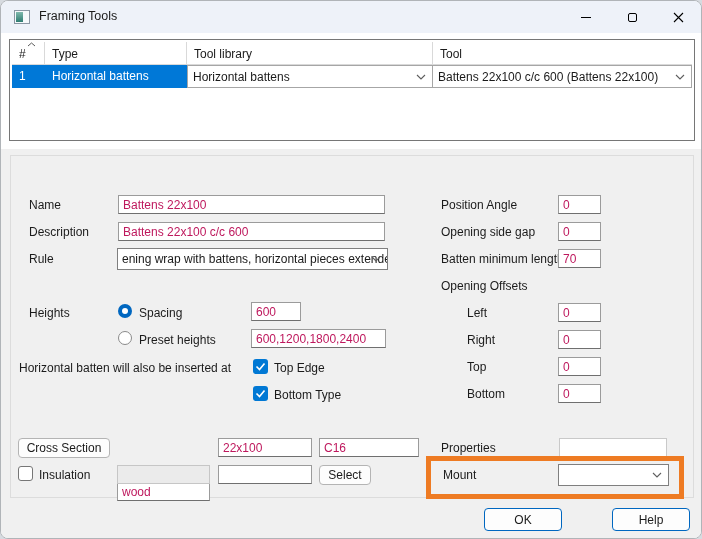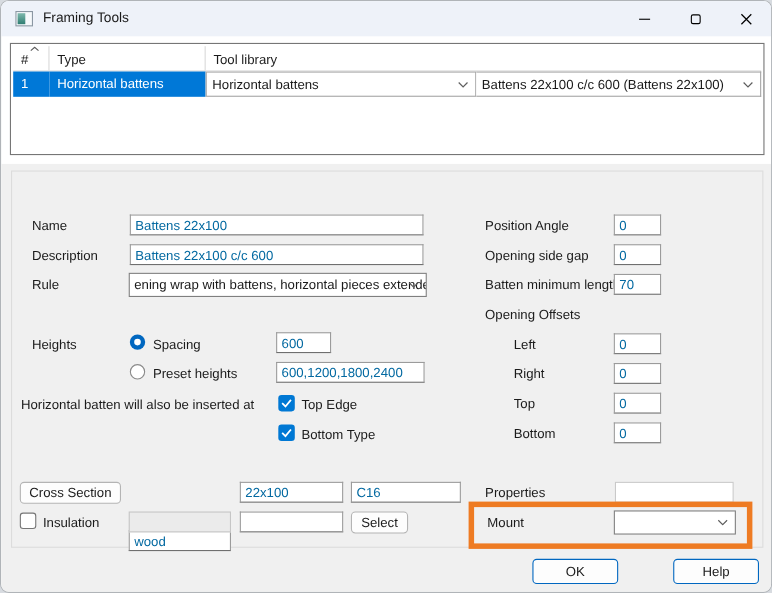--- a/index.html
+++ b/index.html
@@ -27,21 +27,21 @@
   .tbl-row{display:flex;height:23px;}
   .td-sel{background:#0078d7;color:#fff;font-size:12px;padding:4px 6px 0 7px;}
   .combo-cell{position:relative;border:1px solid #a6a6a6;background:#fff;font-size:12px;
       display:flex;align-items:center;padding:0 20px 0 5px;white-space:nowrap;overflow:hidden;}
   .combo-cell + .combo-cell{border-left:none;}
   .combo-chev{position:absolute;right:6px;top:50%;margin-top:-3px;}
   
   .client-lower{position:absolute;left:0;top:148px;right:0;bottom:0;background:#f0f0f0;}
   .panel{position:absolute;left:9px;top:154px;width:684px;height:343px;background:#f0f0f0;border:1px solid #dcdcdc;}
   .lbl{position:absolute;font-size:12px;color:#1b1b1b;white-space:nowrap;}
-  .tb{position:absolute;font-size:12px;color:#0369a1;background:#fff;border:1px solid #9b9b9b;
+  .tb{position:absolute;font-size:12px;color:#be185d;background:#fff;border:1px solid #9b9b9b;
       border-bottom-color:#6f6f6f;padding:1px 4px;height:19px;outline:none;}
   .tb:disabled,.tb.disabled{background:#ebebeb;border:1px solid #c6c6c6;}
   .combo{position:absolute;background:#fff;border:1px solid #7f7f7f;font-size:12px;display:flex;
       align-items:center;padding:0 20px 0 4px;white-space:nowrap;overflow:hidden;height:22px;}
   
   .radio{position:absolute;width:14px;height:14px;border-radius:50%;}
   .radio.on{background:#0067c0;}
   .radio.on::after{content:"";position:absolute;left:4px;top:4px;width:6px;height:6px;border-radius:50%;background:#fff;}
   .radio.off{background:#fff;border:1px solid #8a8a8a;}
   .chk{position:absolute;width:15px;height:15px;border-radius:3px;}
@@ -83,20 +83,21 @@
       <div class="th w-num">
         <span class="sort-caret">
           <svg width="9" height="5" viewBox="0 0 9 5">
               <path d="M1 4 L4.5 1 L8 4" stroke="#5a5a5a" stroke-width="1" fill="none"></path>
             </svg>
         </span>
         <span>#</span>
       </div>
       <div class="th w-type">Type</div>
       <div class="th w-lib">Tool library</div>
+      <div class="th w-tool">Tool</div>
     </div>
     <div class="tbl-row">
       <div class="td-sel w-num">1</div>
       <div class="td-sel w-type">Horizontal battens</div>
       <div class="combo-cell w-lib">
         <span>Horizontal battens</span>
         <span class="combo-chev">
           <svg width="10" height="6" viewBox="0 0 10 6">
               <path d="M1 1 L5 5 L9 1" stroke="#5f5f5f" stroke-width="1.1" fill="none"></path>
             </svg>

